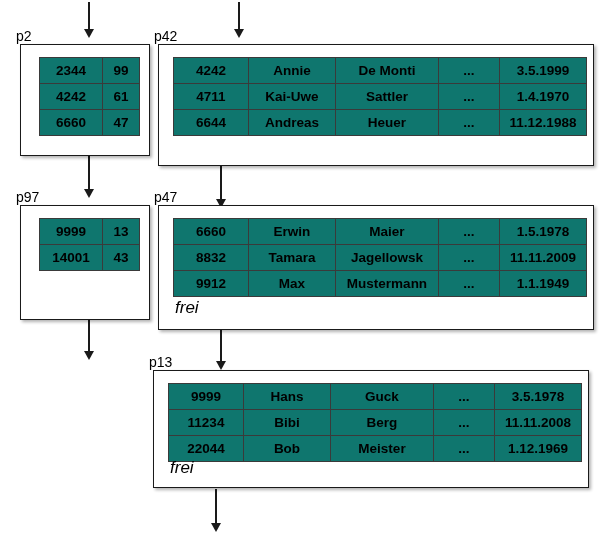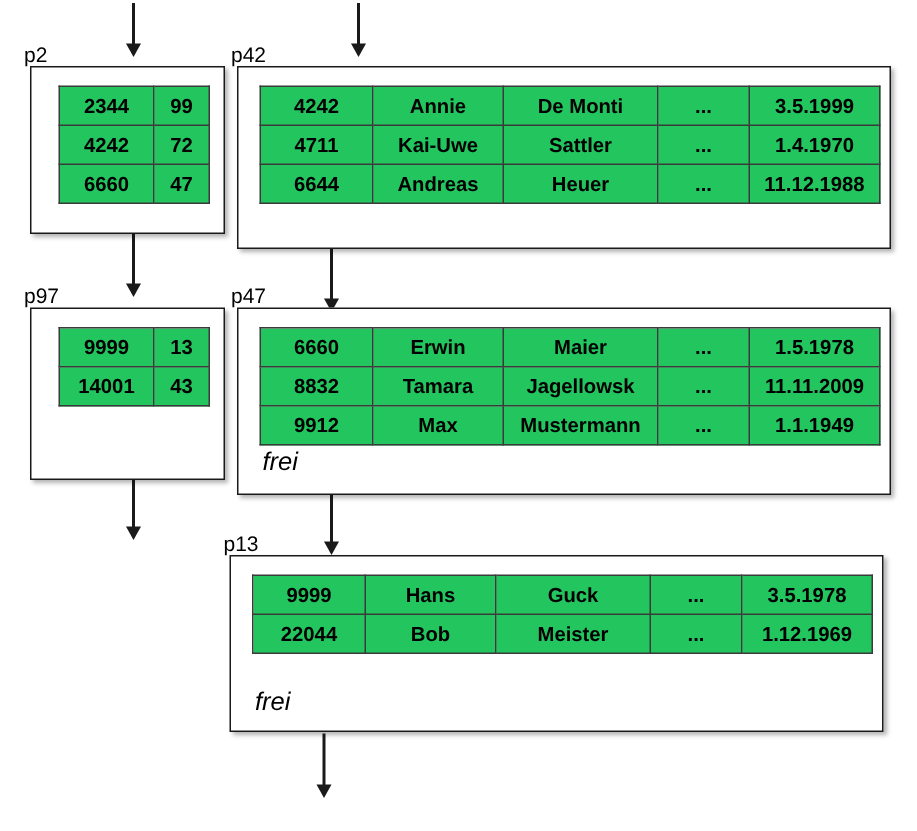--- a/index.html
+++ b/index.html
@@ -54,21 +54,21 @@
   table.grid td {
     border: 1px solid #3a3a3a;
     text-align: center;
     vertical-align: middle;
     font-size: 13.5px;
     font-weight: 700;
     color: #000000;
     padding: 0;
     height: 25px;
     white-space: nowrap;
-    background: #22c55e;
+    background: #0f766e;
   }
 
   
   .idx-table { left: 18px; top: 12px; width: 98px; }
   .idx-table td.k { width: 62px; }
   .idx-table td.p { width: 36px; }
 
   
   .data-table { left: 14px; top: 12px; width: 408px; }
   .data-table td.c0 { width: 74px; }
@@ -152,21 +152,21 @@
   <div class="node-label" style="left:16px; top:29px;">p2</div>
   <div class="node" style="left:20px; top:44px; width:130px; height:112px;">
     <table class="grid idx-table">
       <tbody>
         <tr>
           <td class="k">2344</td>
           <td class="p">99</td>
         </tr>
         <tr>
           <td class="k">4242</td>
-          <td class="p">72</td>
+          <td class="p">61</td>
         </tr>
         <tr>
           <td class="k">6660</td>
           <td class="p">47</td>
         </tr>
       </tbody>
     </table>
   </div>
 
   <div class="node-label" style="left:154px; top:29px;">p42</div>
@@ -249,20 +249,27 @@
     <table class="grid data-table">
       <tbody>
         <tr>
           <td class="c0">9999</td>
           <td class="c1">Hans</td>
           <td class="c2">Guck</td>
           <td class="c3">...</td>
           <td class="c4">3.5.1978</td>
         </tr>
         <tr>
+          <td class="c0">11234</td>
+          <td class="c1">Bibi</td>
+          <td class="c2">Berg</td>
+          <td class="c3">...</td>
+          <td class="c4">11.11.2008</td>
+        </tr>
+        <tr>
           <td class="c0">22044</td>
           <td class="c1">Bob</td>
           <td class="c2">Meister</td>
           <td class="c3">...</td>
           <td class="c4">1.12.1969</td>
         </tr>
       </tbody>
     </table>
     <div class="free-text" style="top:90px;">frei</div>
   </div>

